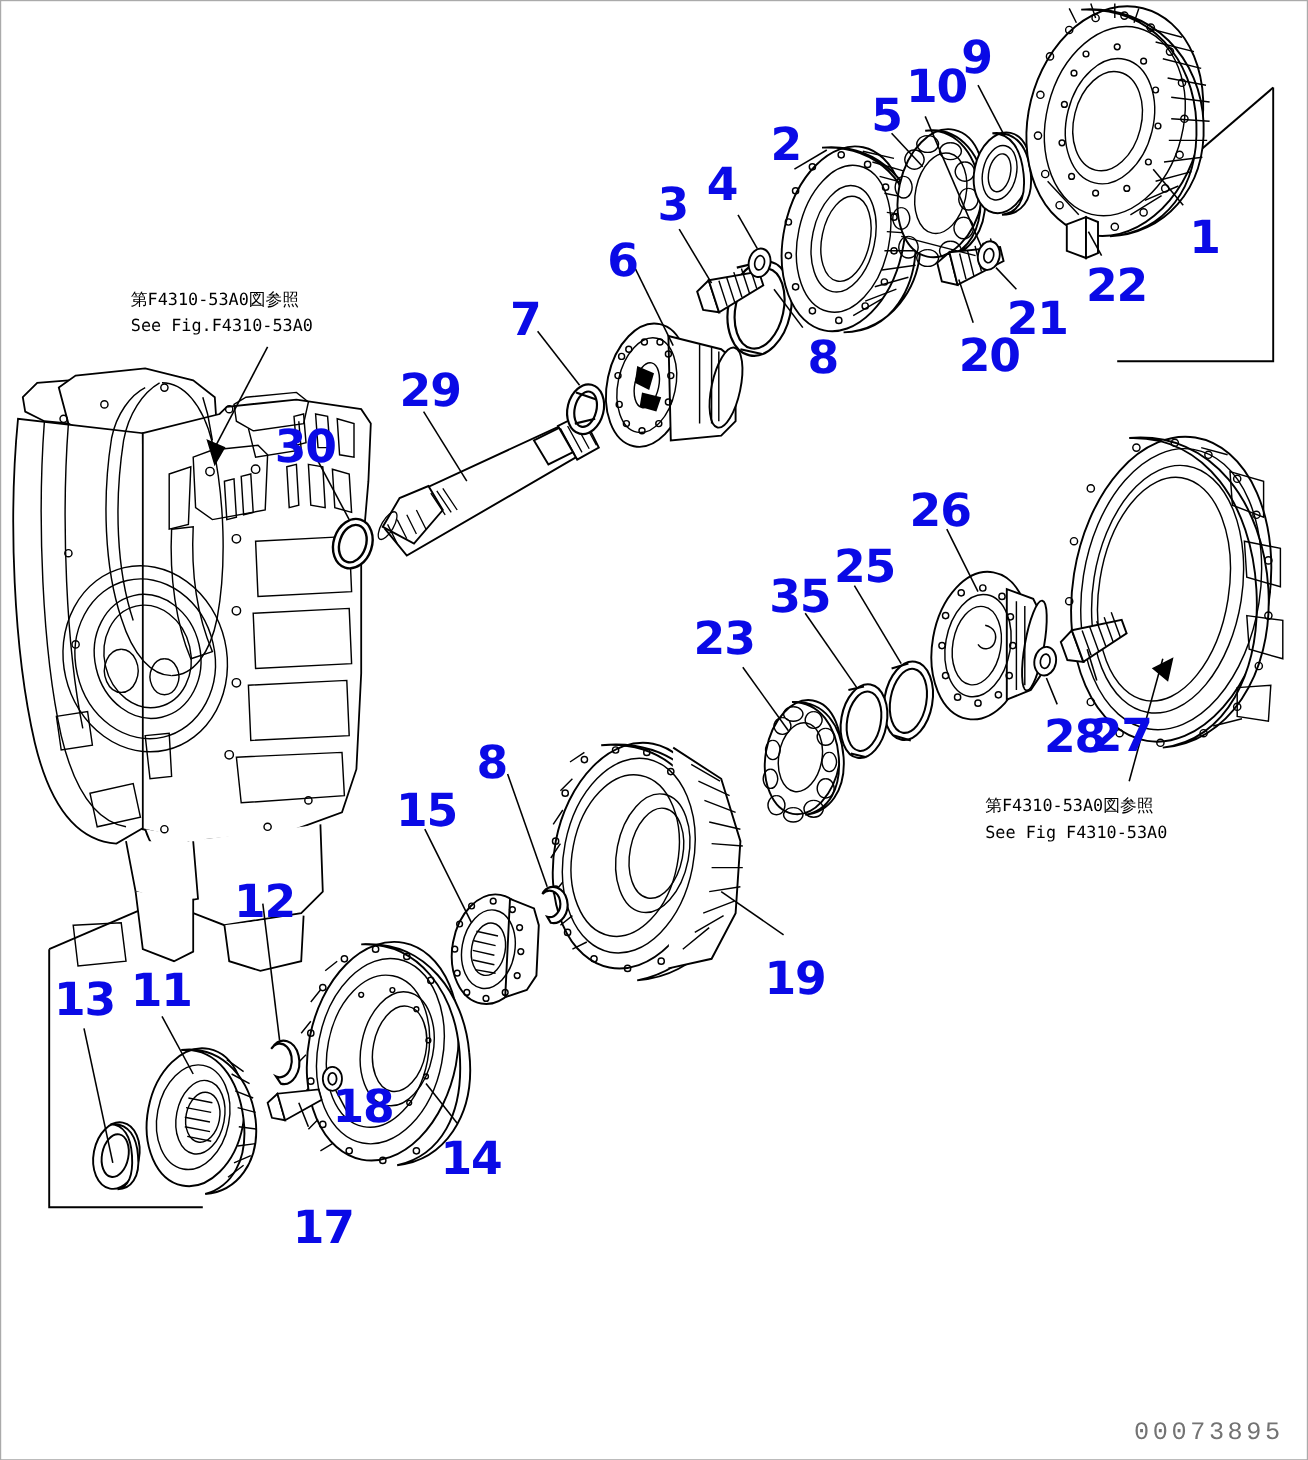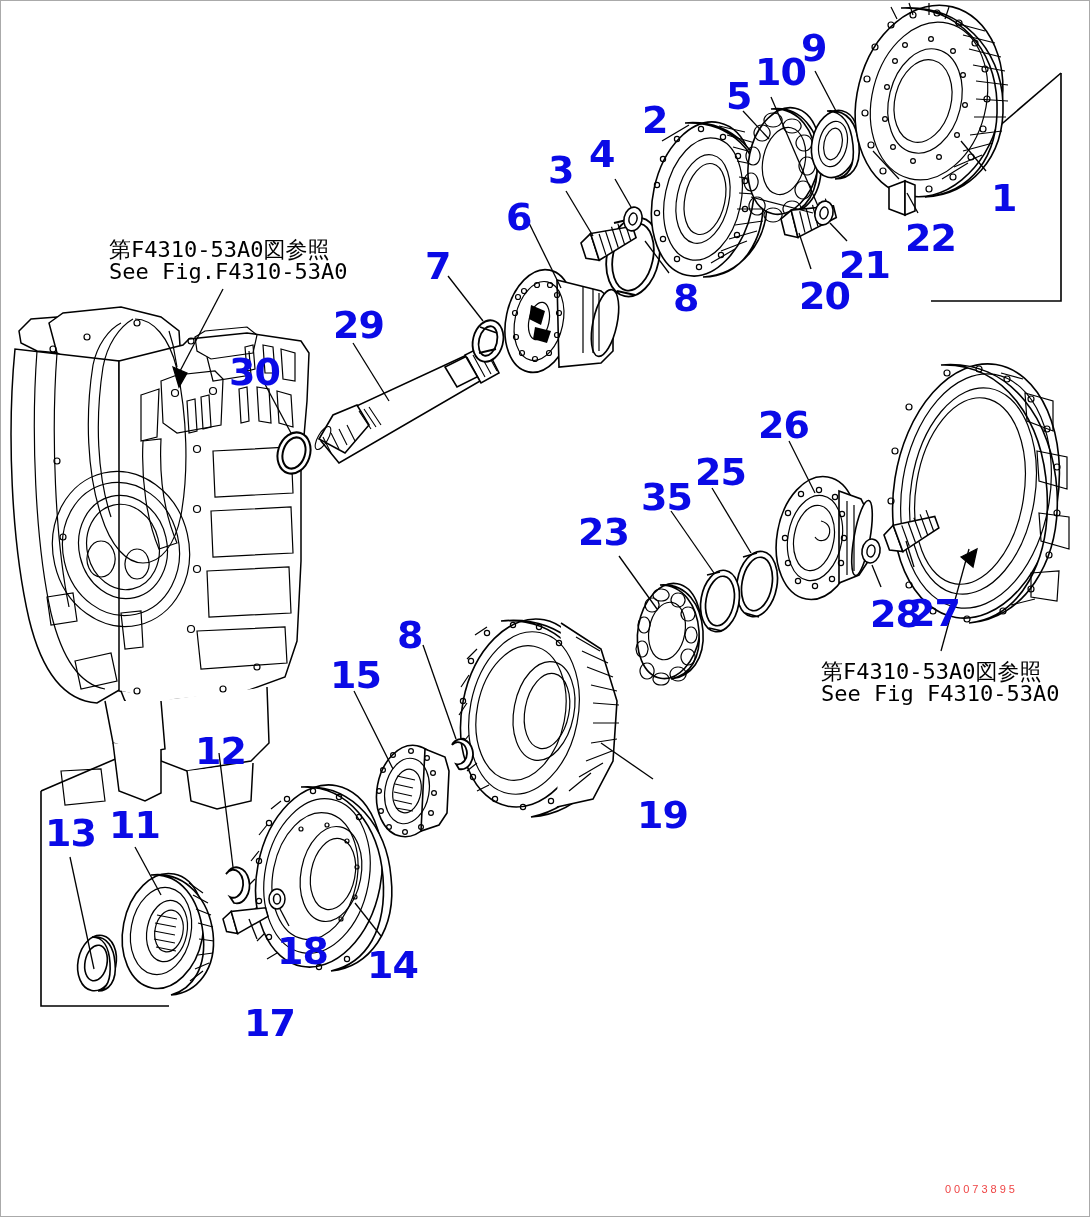--- a/index.html
+++ b/index.html
@@ -31,30 +31,30 @@
     font-size: 38px;
     line-height: 38px;
     letter-spacing: -1px;
     white-space: nowrap;
     user-select: none;
   }
   .refnote {
     position: absolute;
     color: #000000;
     font-family: "DejaVu Sans Mono", monospace;
-    font-size: 22px;
+    font-size: 14px;
     line-height: 22px;
     white-space: pre;
     letter-spacing: 0px;
   }
   .drawing-no {
     position: absolute;
-    color: #ef4444;
-    font-family: Liberation Sans, sans-serif;
-    font-size: 11px;
+    color: #737373;
+    font-family: Liberation Mono, monospace;
+    font-size: 21px;
     letter-spacing: 3px;
     white-space: pre;
   }
 </style>
 </head>
 <body>
 
 <div id="sheet">
 
   <svg id="artwork" viewBox="0 0 1090 1217" xmlns="http://www.w3.org/2000/svg">
@@ -587,21 +587,21 @@
   <div class="callout" style="left:672px; top:278px;">8</div>
   <div class="callout" style="left:800px; top:28px;">9</div>
   <div class="callout" style="left:754px; top:52px;">10</div>
   <div class="callout" style="left:108px; top:805px;">11</div>
   <div class="callout" style="left:194px; top:731px;">12</div>
   <div class="callout" style="left:44px;  top:813px;">13</div>
   <div class="callout" style="left:366px; top:945px;text-align:center;">14</div>
   <div class="callout" style="left:329px; top:655px;">15</div>
   <div class="callout" style="left:396px; top:615px;">8</div>
   <div class="callout" style="left:243px; top:1003px;">17</div>
-  <div class="callout" style="left:276px; top:931px;">18</div>
+  <div class="callout" style="left:276px; top:902px;">18</div>
   <div class="callout" style="left:636px; top:795px;">19</div>
   <div class="callout" style="left:798px; top:276px;">20</div>
   <div class="callout" style="left:838px; top:245px;text-align:right;">21</div>
   <div class="callout" style="left:904px; top:218px;">22</div>
   <div class="callout" style="left:577px; top:512px;">23</div>
   <div class="callout" style="left:640px; top:477px;">35</div>
   <div class="callout" style="left:694px; top:452px;">25</div>
   <div class="callout" style="left:757px; top:405px;">26</div>
   <div class="callout" style="left:908px; top:573px;margin-top:20px;">27</div>
   <div class="callout" style="left:869px; top:594px;">28</div>

